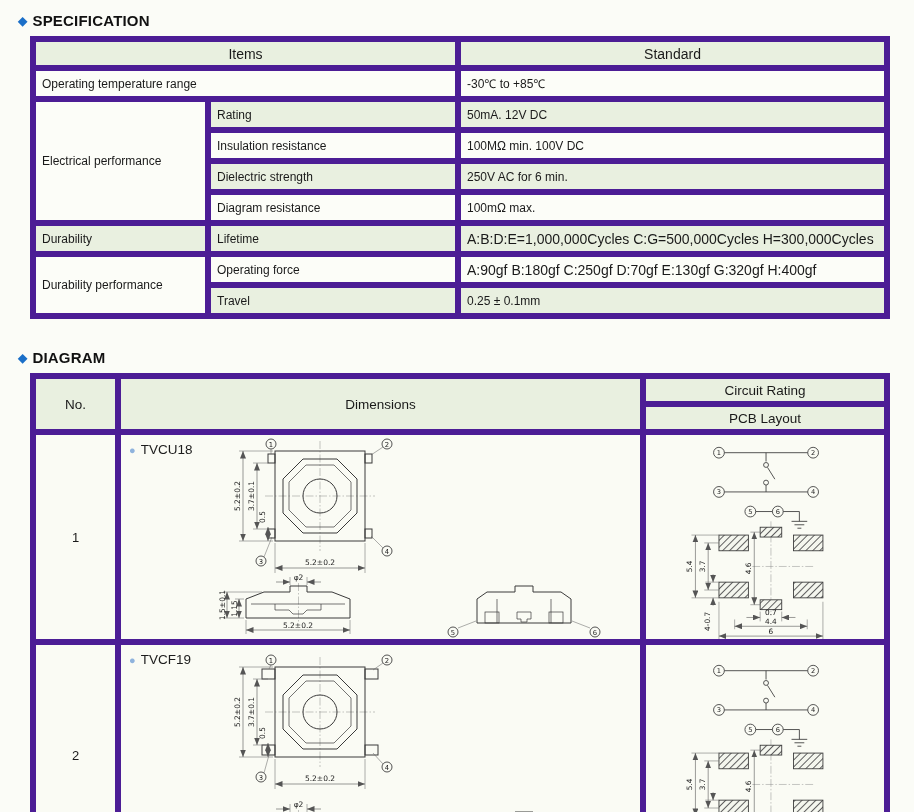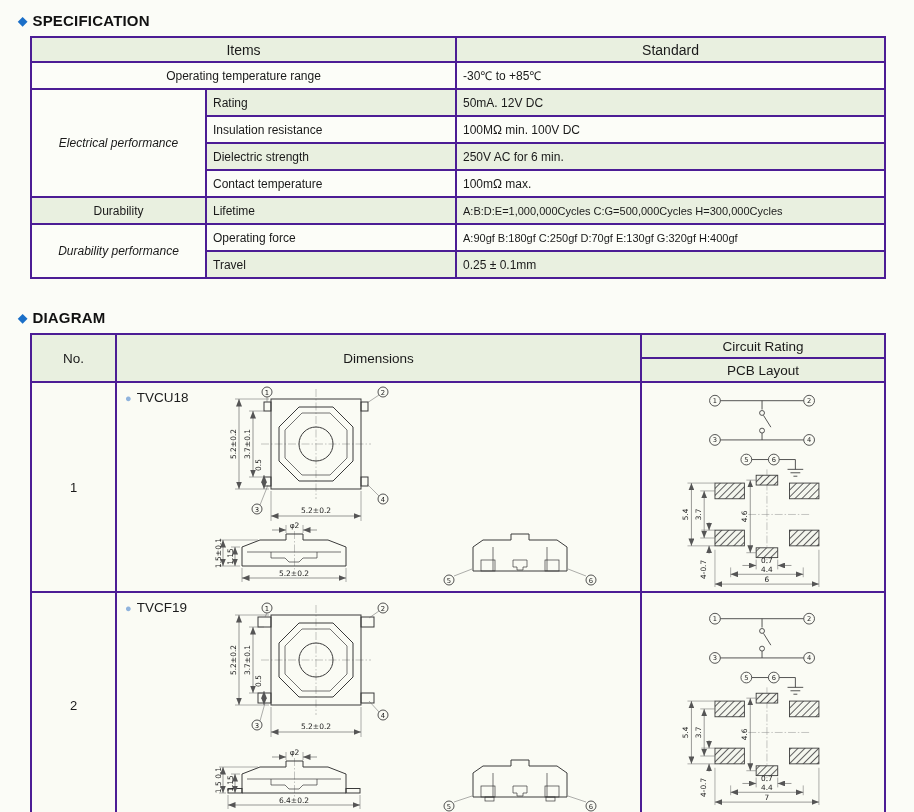--- a/index.html
+++ b/index.html
@@ -13,32 +13,32 @@
   .content{padding:10px 30px 0 30px;}
   .section-heading{
     display:flex;align-items:center;
     font-size:15px;font-weight:bold;color:#111;
     margin:2px 0 7px -12px;letter-spacing:.2px;
   }
   .section-heading .diamond{
     color:#1b6fc8;font-size:12px;margin-right:5px;line-height:1;
   }
   table{border-collapse:collapse;table-layout:fixed;width:854px;}
-  td{border:2px solid #4c1d95;font-size:12px;overflow:hidden;}
+  td{border:6px solid #4c1d95;font-size:12px;overflow:hidden;}
   
   .spec-table td{height:25px;padding:0 6px;}
   .spec-table tr.hd td{height:23px;}
   .rg{background:#e9f0e0;}
   .rw{background:#fcfdf8;}
-  .bgw{background:#fcfdf8;font-style:italic;}
-  .c{text-align:center;}
+  .bgw{background:#fcfdf8;}
+  .c{}
   .hd td{text-align:center;font-size:14px;}
   .item{padding-left:11px;}
   .val{padding-left:14px;}
-  .small{font-size:11px;}
+  .small{font-size:14px;}
   
   .diagram-table{margin-top:4px;}
   .diagram-table td{background:#fafbf4;}
   .diagram-table tr.hd td{background:#e9f0e0;height:20px;font-size:13.5px;}
   .cell-body{vertical-align:top;position:relative;padding:0;}
   .no-cell{text-align:center;vertical-align:middle;font-size:13px;}
   .model{
     position:absolute;top:7px;left:8px;font-size:13.5px;color:#1c1c1c;
     display:flex;align-items:center;
   }
@@ -101,21 +101,21 @@
     </tr>
     <tr class="rw">
       <td class="item">Insulation resistance</td>
       <td class="val">100MΩ min. 100V DC</td>
     </tr>
     <tr class="rg">
       <td class="item">Dielectric strength</td>
       <td class="val">250V AC for 6 min.</td>
     </tr>
     <tr class="rw">
-      <td class="item">Contact temperature</td>
+      <td class="item">Diagram resistance</td>
       <td class="val">100mΩ max.</td>
     </tr>
     <tr class="rg">
       <td class="c">Durability</td>
       <td class="item">Lifetime</td>
       <td class="val small">A:B:D:E=1,000,000Cycles  C:G=500,000Cycles  H=300,000Cycles</td>
     </tr>
     <tr class="rw">
       <td rowspan="2" class="c bgw">Durability performance</td>
       <td class="item">Operating force</td>

